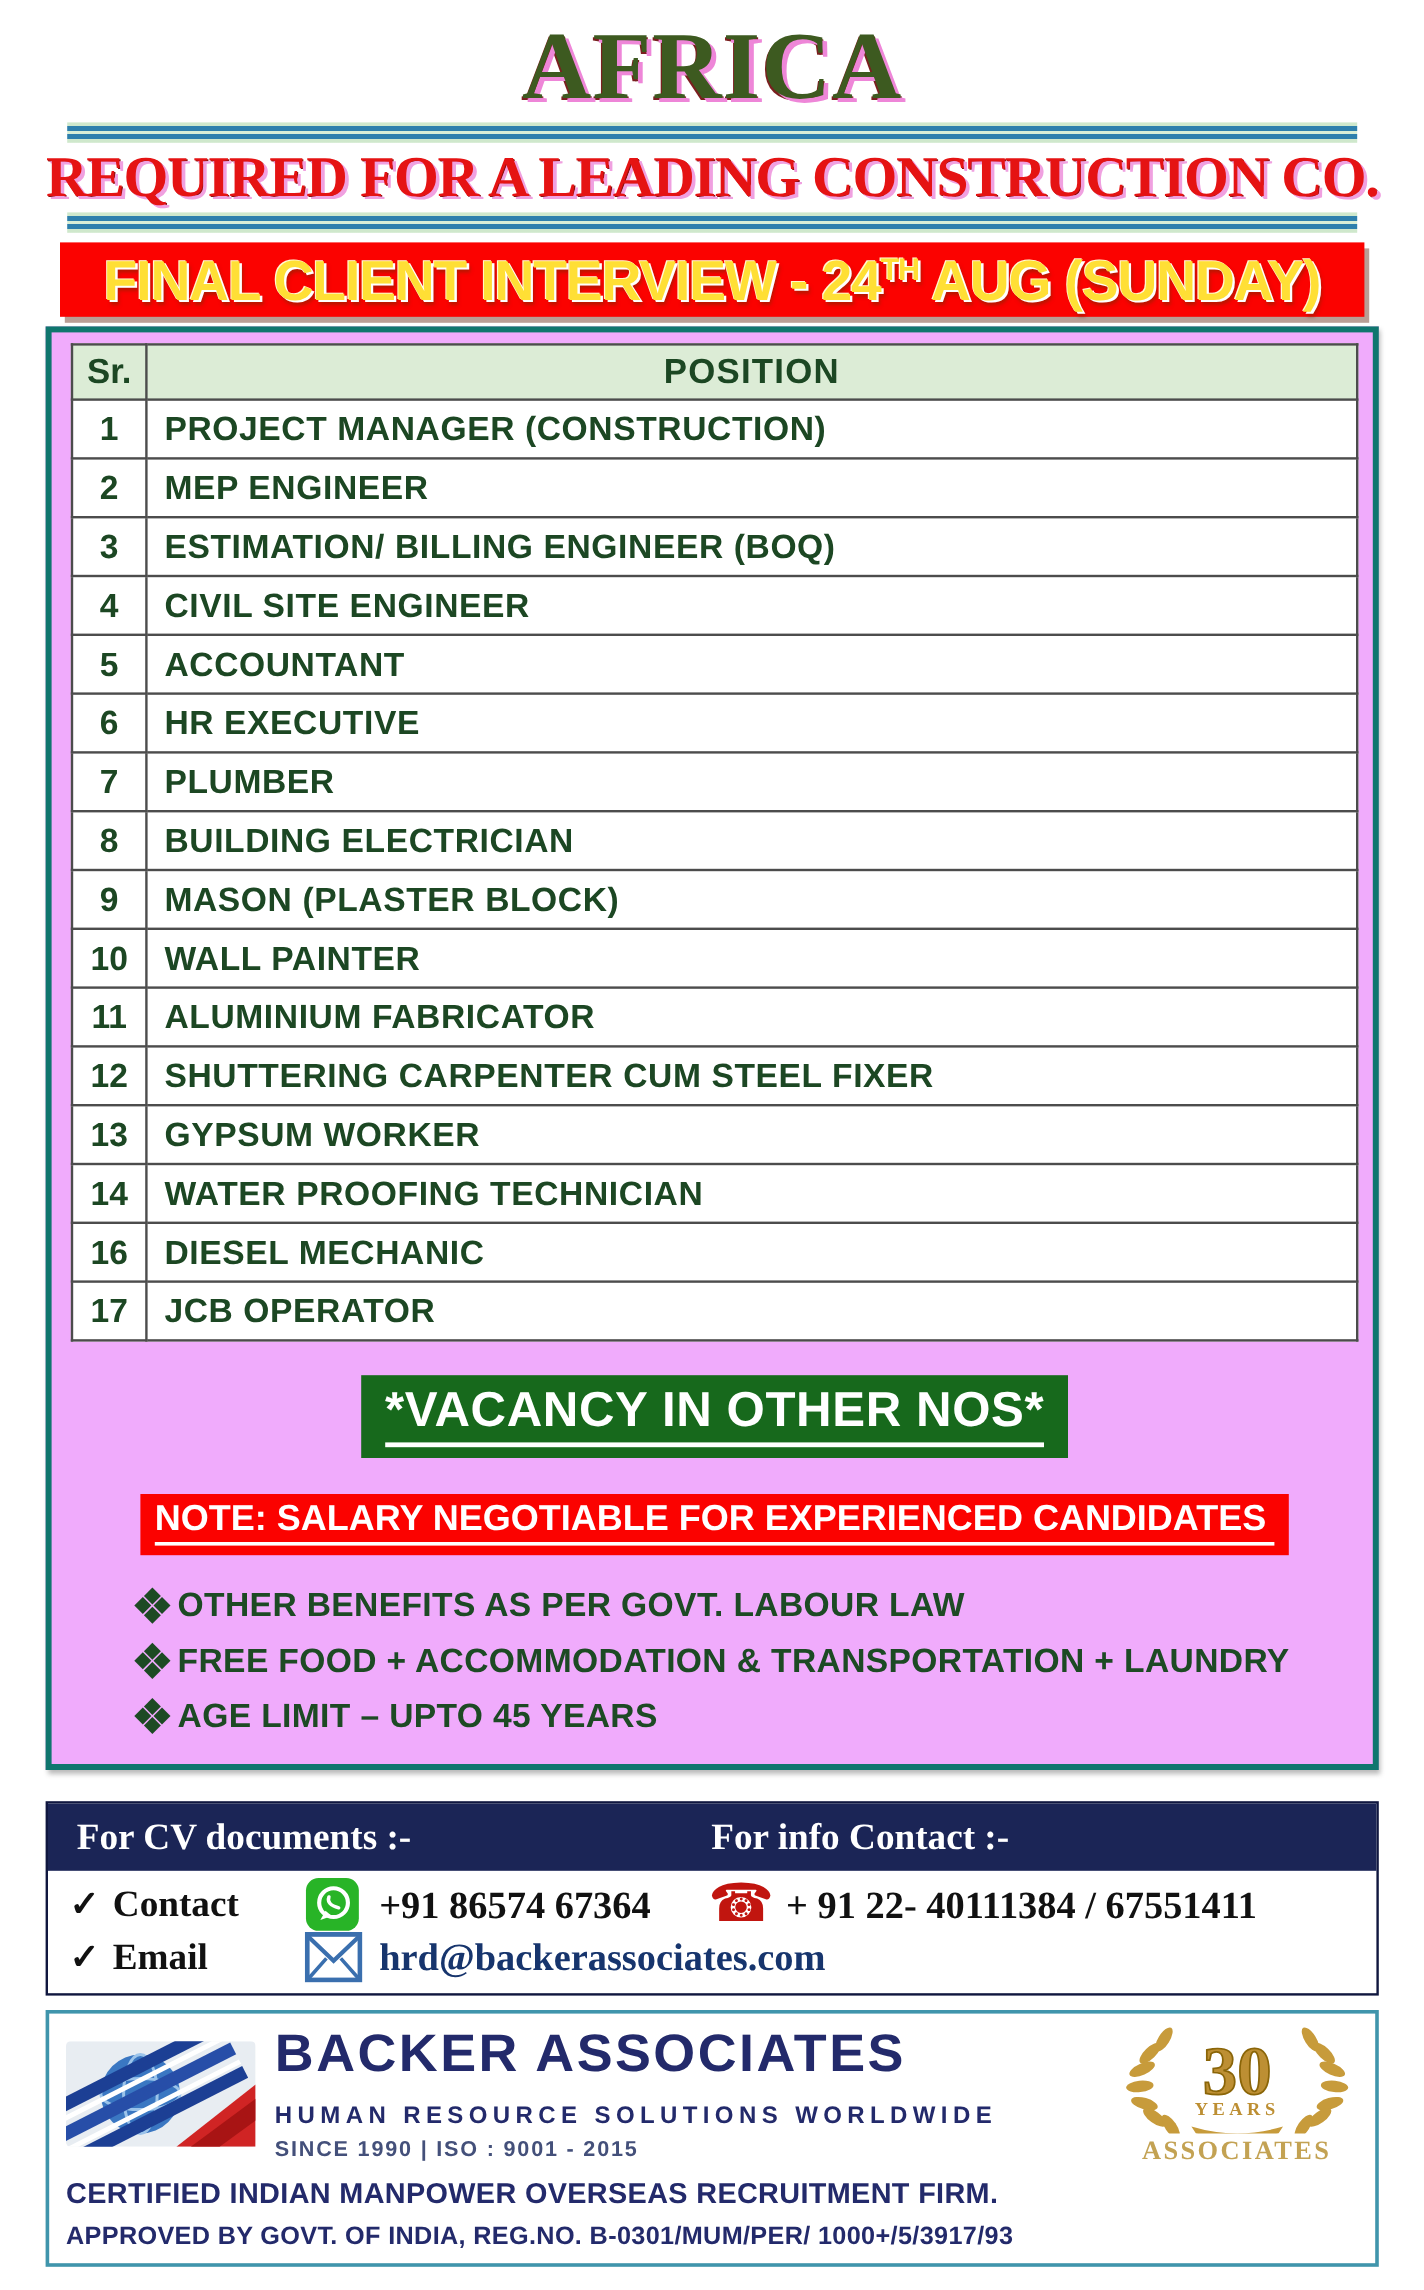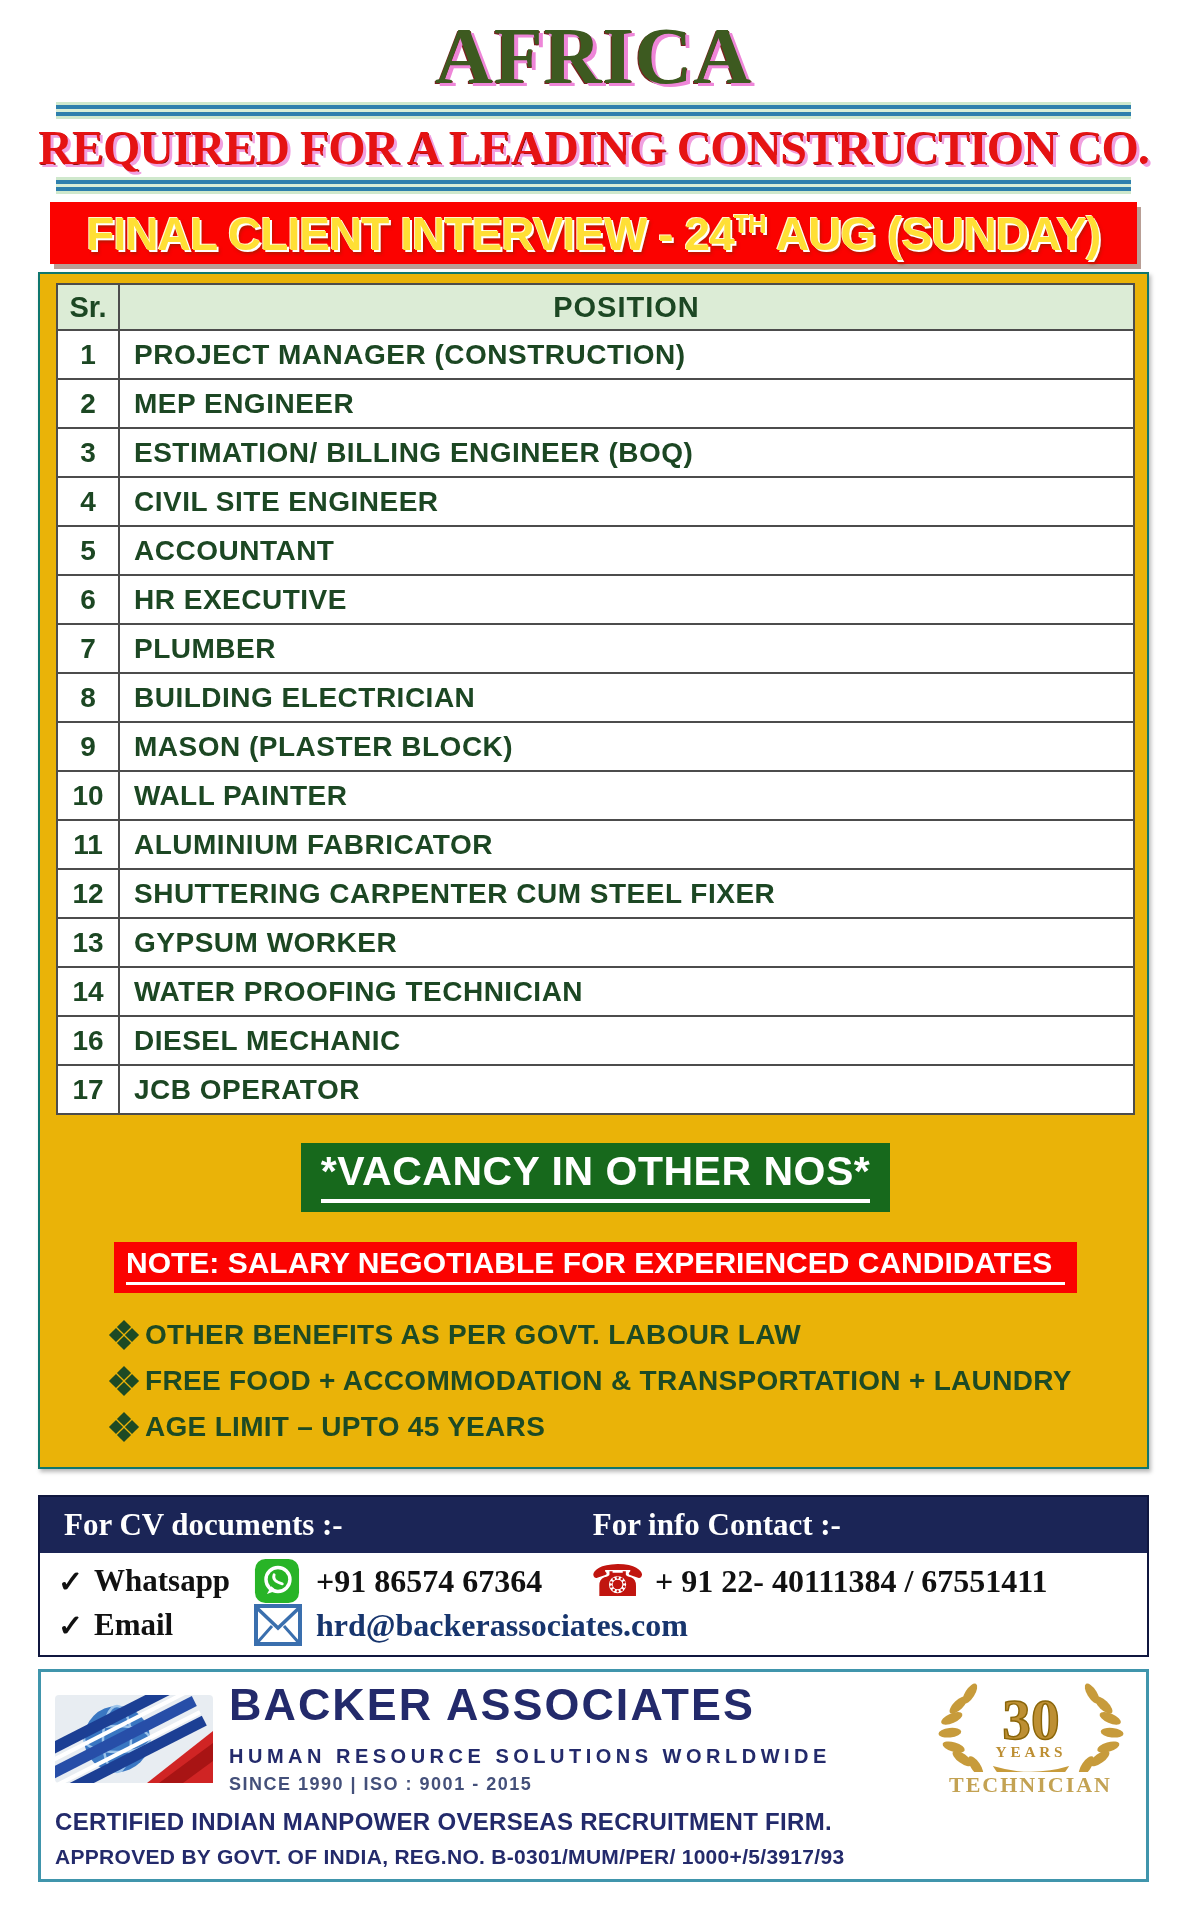--- a/index.html
+++ b/index.html
@@ -62,22 +62,22 @@
     color: #ffdf35;
     white-space: nowrap;
     transform: scaleX(0.98);
     text-shadow: 2px 2px 0 #ffffff, -1px -1px 0 #fff7d0, 3px 4px 3px rgba(130,40,0,0.55);
   }
   .banner-red sup { font-size: 26px; vertical-align: super; }
 
   
   .content-box {
     margin: 8px 38px 0 38px;
-    border: 2px solid #0f766e;
-    background: #eab308;
+    border: 5px solid #0f766e;
+    background: #f0abfc;
     padding: 9px 12px 24px 16px;
     box-shadow: 2px 3px 4px rgba(80,80,80,0.4);
   }
   table.positions-table {
     width: 100%;
     border-collapse: collapse;
     background: #ffffff;
   }
   table.positions-table th, table.positions-table td {
     border: 2px solid #4c4c4c;
@@ -336,21 +336,21 @@
   </div>
 
   <div class="contact-box">
     <div class="navy-bar">
       <span class="bar-label cv">For CV documents :-</span>
       <span class="bar-label info">For info Contact :-</span>
     </div>
     <div class="contact-body">
       <div class="contact-row">
         <span class="check-glyph">✓</span>
-        <span class="contact-label whatsapp">Whatsapp</span>
+        <span class="contact-label whatsapp">Contact</span>
         <span class="icon-cell">
           <svg width="46" height="46" viewBox="0 0 48 48">
             <rect x="1" y="1" width="46" height="46" rx="11" fill="#28b427"></rect>
             <circle cx="25" cy="22.5" r="12.5" fill="none" stroke="#ffffff" stroke-width="3.6"></circle>
             <path d="M13.5 37.5 L18 29.5 L23.5 34 Z" fill="#ffffff"></path>
             <path d="M21 17.5 q-2.5 6.5 8.5 9.5" stroke="#ffffff" stroke-width="3" fill="none" stroke-linecap="round"></path>
           </svg>
         </span>
         <span class="contact-number">+91 86574 67364</span>
         <span class="phone-glyph">☎</span>
@@ -410,21 +410,21 @@
             <ellipse cx="193" cy="40" rx="12" ry="5" transform="rotate(24 193 40)"></ellipse>
             <ellipse cx="195" cy="55" rx="12" ry="5" transform="rotate(6 195 55)"></ellipse>
             <ellipse cx="191" cy="70" rx="12" ry="5" transform="rotate(-16 191 70)"></ellipse>
             <ellipse cx="182" cy="82" rx="12" ry="5" transform="rotate(-36 182 82)"></ellipse>
             <ellipse cx="168" cy="90" rx="12" ry="5" transform="rotate(-56 168 90)"></ellipse>
             <path d="M70 90 Q110 102 150 90 L146 96 Q110 106 74 96 Z"></path>
           </g>
           <text x="110" y="62" text-anchor="middle" font-family="Liberation Serif, serif" font-size="60" font-weight="bold" fill="#bd8f33" stroke="#8a6508" stroke-width="1.5">30</text>
           <text x="110" y="80" text-anchor="middle" font-family="Liberation Serif, serif" font-size="16" font-weight="bold" letter-spacing="4" fill="#bd8f33">YEARS</text>
         </svg>
-        <div class="anniv-label">TECHNICIAN</div>
+        <div class="anniv-label">ASSOCIATES</div>
       </span>
     </div>
     <div class="company-line line-certified">CERTIFIED INDIAN MANPOWER OVERSEAS RECRUITMENT FIRM.</div>
     <div class="company-line line-approved">APPROVED BY GOVT. OF INDIA, REG.NO. B-0301/MUM/PER/ 1000+/5/3917/93</div>
 
   </div>
 
 </div>
 
 </body></html>

